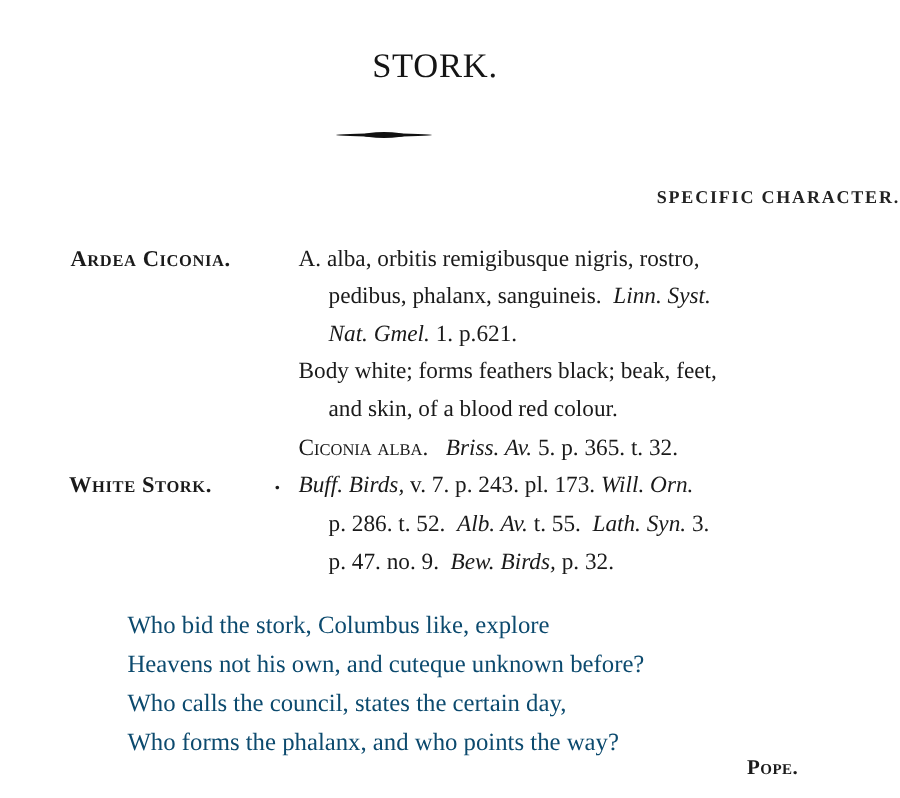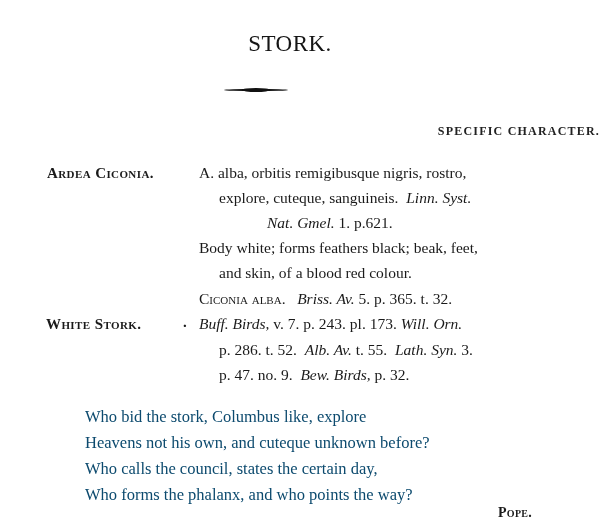--- a/index.html
+++ b/index.html
@@ -46,24 +46,24 @@
   <div class="abs rule-swell"></div>
 
   <div class="abs subhead">SPECIFIC CHARACTER.</div>
 
   <div class="abs label sc" style="left:47px; top:165px;">Ardea Ciconia.</div>
 
   <div class="abs body-line" style="left:199px; top:164px;">
     <span>A. alba, orbitis remigibusque nigris, rostro,</span>
   </div>
   <div class="abs body-line" style="left:219px; top:189px;">
-    <span>explore, cuteque, sanguineis.</span>&nbsp;
+    <span>pedibus, phalanx, sanguineis.</span>&nbsp;
     <span class="it">Linn. Syst.</span>
   </div>
-  <div class="abs body-line" style="left:219px; top:214px;margin-left:48px;">
+  <div class="abs body-line" style="left:219px; top:214px;">
     <span class="it">Nat. Gmel.</span>
     <span>1. p.621.</span>
   </div>
 
   <div class="abs body-line" style="left:199px; top:239px;">Body white; forms feathers black; beak, feet,</div>
   <div class="abs body-line" style="left:219px; top:264px;">and skin, of a blood red colour.</div>
 
   <div class="abs body-line" style="left:199px; top:290px;">
     <span class="sc">Ciconia alba.</span>&nbsp;&nbsp;
     <span class="it">Briss. Av.</span>

